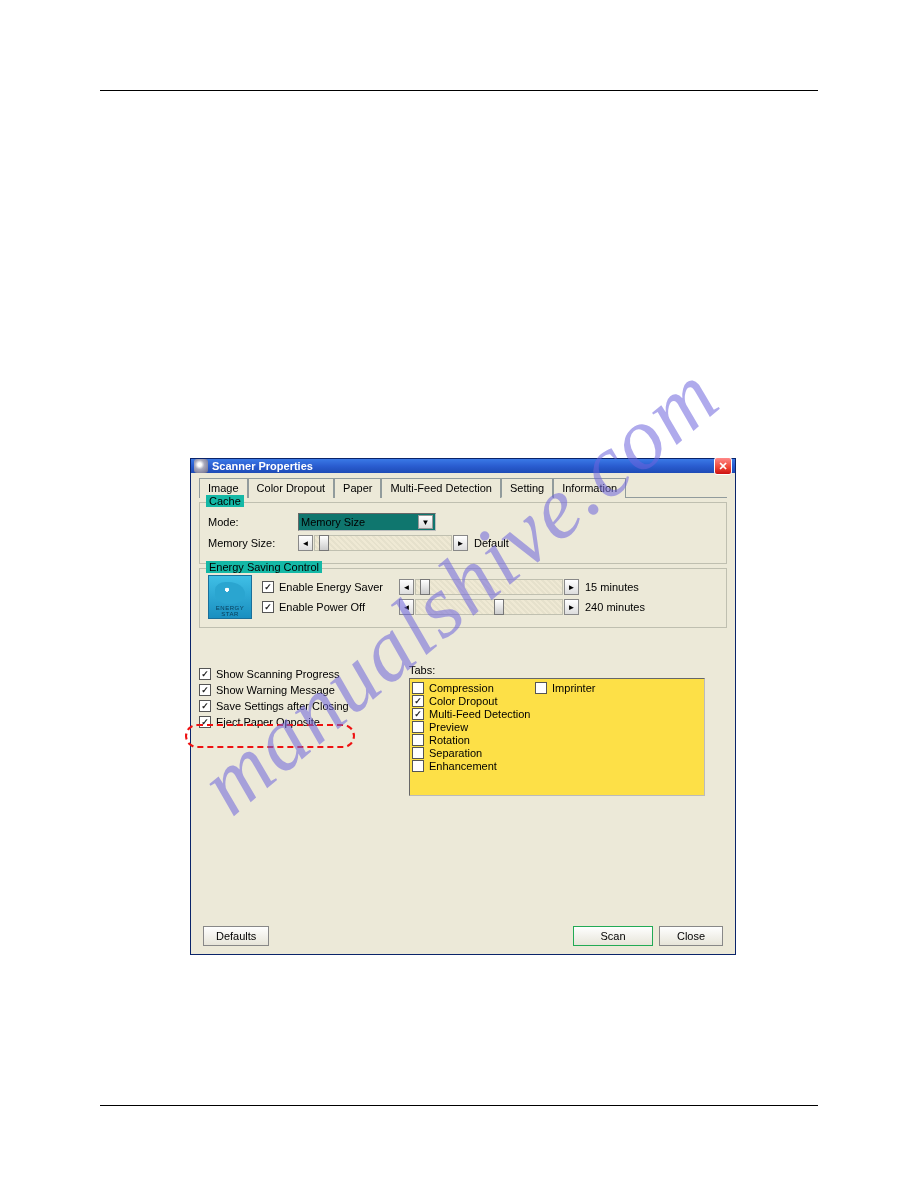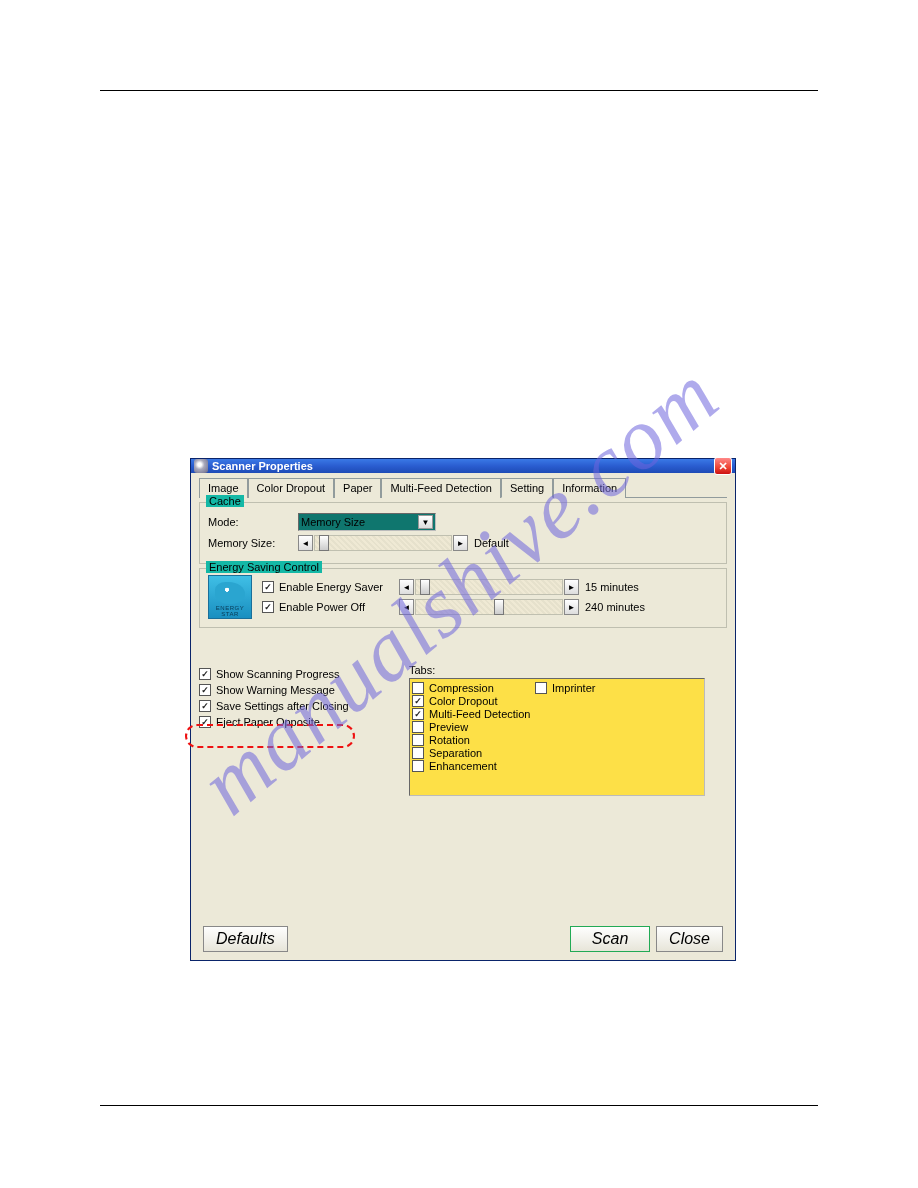--- a/index.html
+++ b/index.html
@@ -35,21 +35,21 @@
 .check-row { display: flex; align-items: center; margin: 4px 0; font-size: 11px; }
 .left-checks { display: inline-block; vertical-align: top; width: 200px; }
 .tabs-panel { display: inline-block; vertical-align: top; width: 296px; margin-left: 10px; }
 .tabs-panel-label { font-size: 11px; margin-bottom: 2px; }
 .tabs-list { border: 1px inset #bbb; background: #fde047; padding: 2px; height: 118px; overflow: hidden; }
 .tabs-list .col { display: inline-block; vertical-align: top; }
 .tabs-list .col1 { width: 120px; }
 .tabs-list .check-row { margin: 1px 0; }
 .highlight-ring { position: absolute; border: 2px dashed #e11; border-radius: 14px; pointer-events: none; }
 .button-bar { display: flex; justify-content: space-between; margin-top: 130px; padding: 0 4px; }
-.btn { min-width: 64px; padding: 3px 12px; border: 1px solid #888; background: linear-gradient(#fefefe,#e7e5d9); font-size: 16px; cursor: pointer; text-align: center; font-style: italic; }
+.btn { min-width: 64px; padding: 3px 12px; border: 1px solid #888; background: linear-gradient(#fefefe,#e7e5d9); font-size: 11px; cursor: pointer; text-align: center; }
 .right-btns { display: flex; gap: 6px; }
 .energy-row { display: flex; }
 .energy-controls { flex: 1; }
 .lower-area { margin-top: 36px; display: flex; align-items: flex-start; position: relative; }
 </style>
 </head>
 <body>
 
 <div class="page-rule-top"></div>
 <div class="page-rule-bot"></div>

